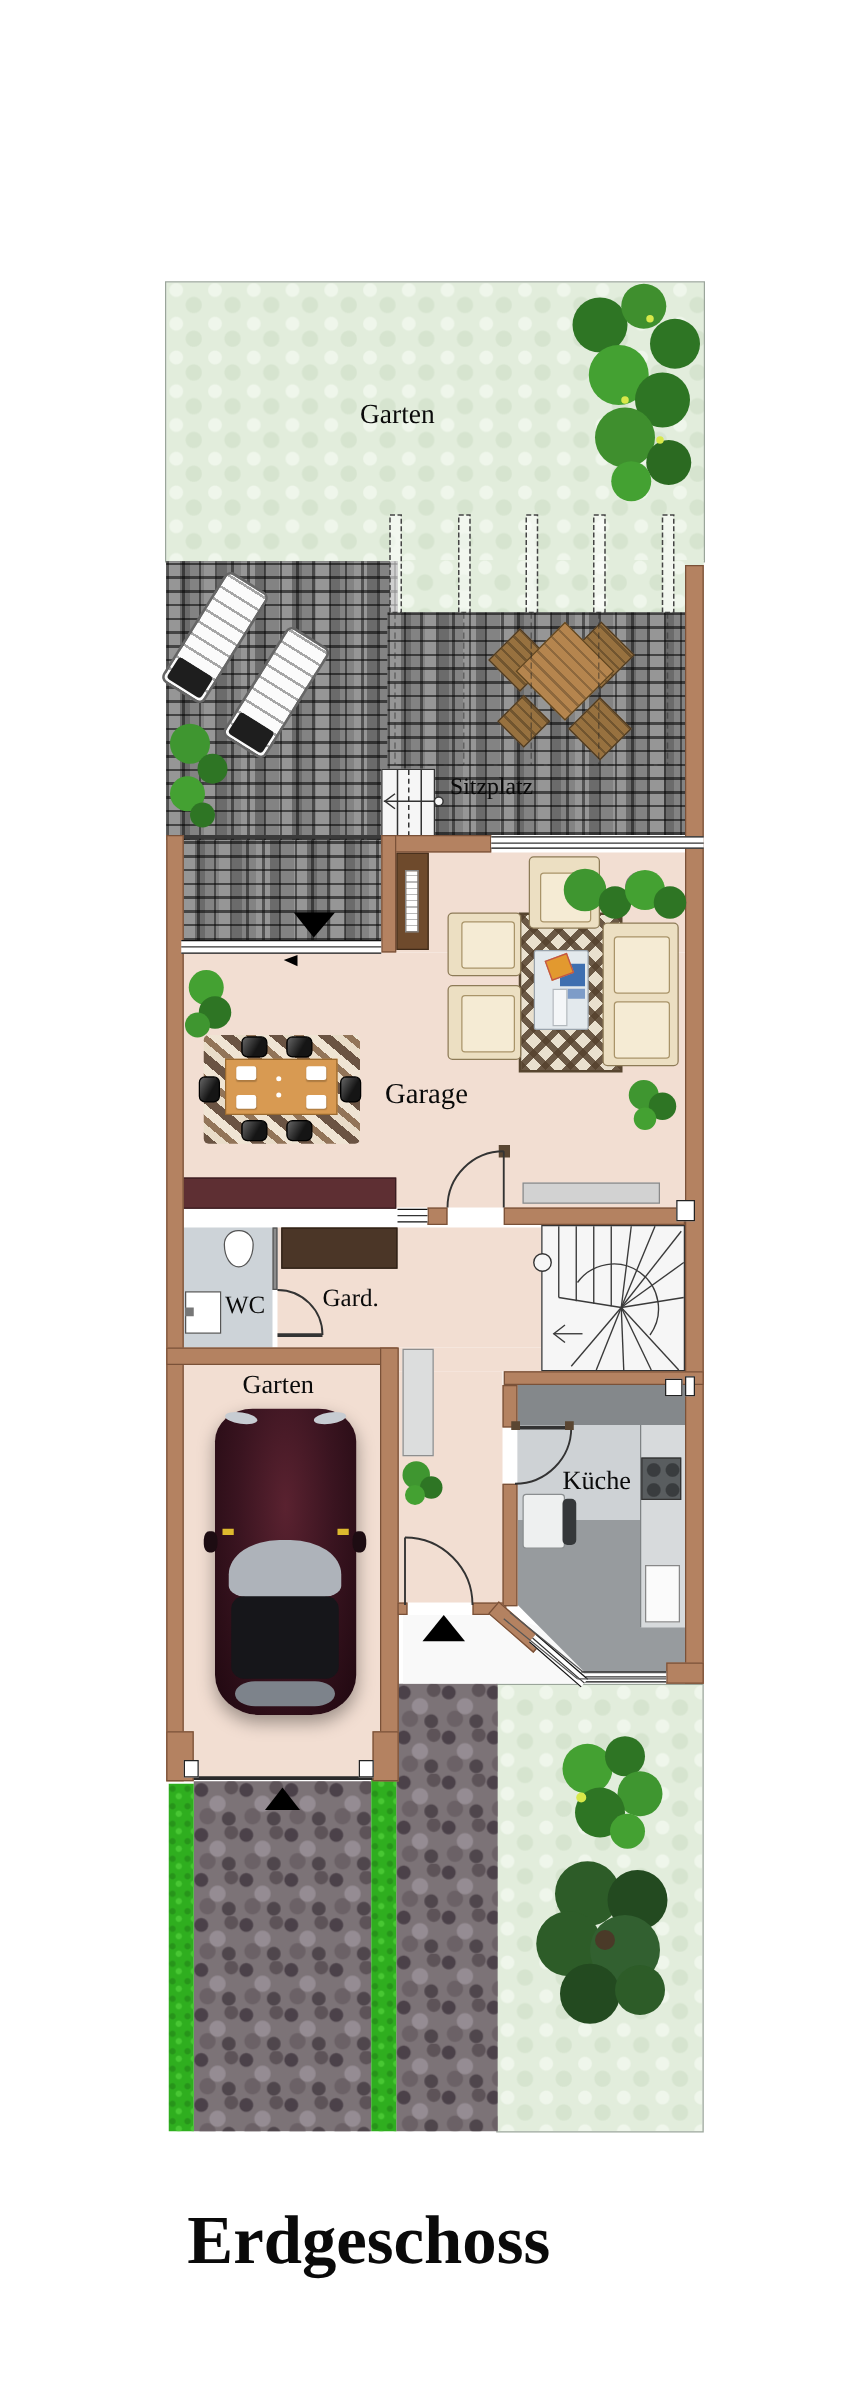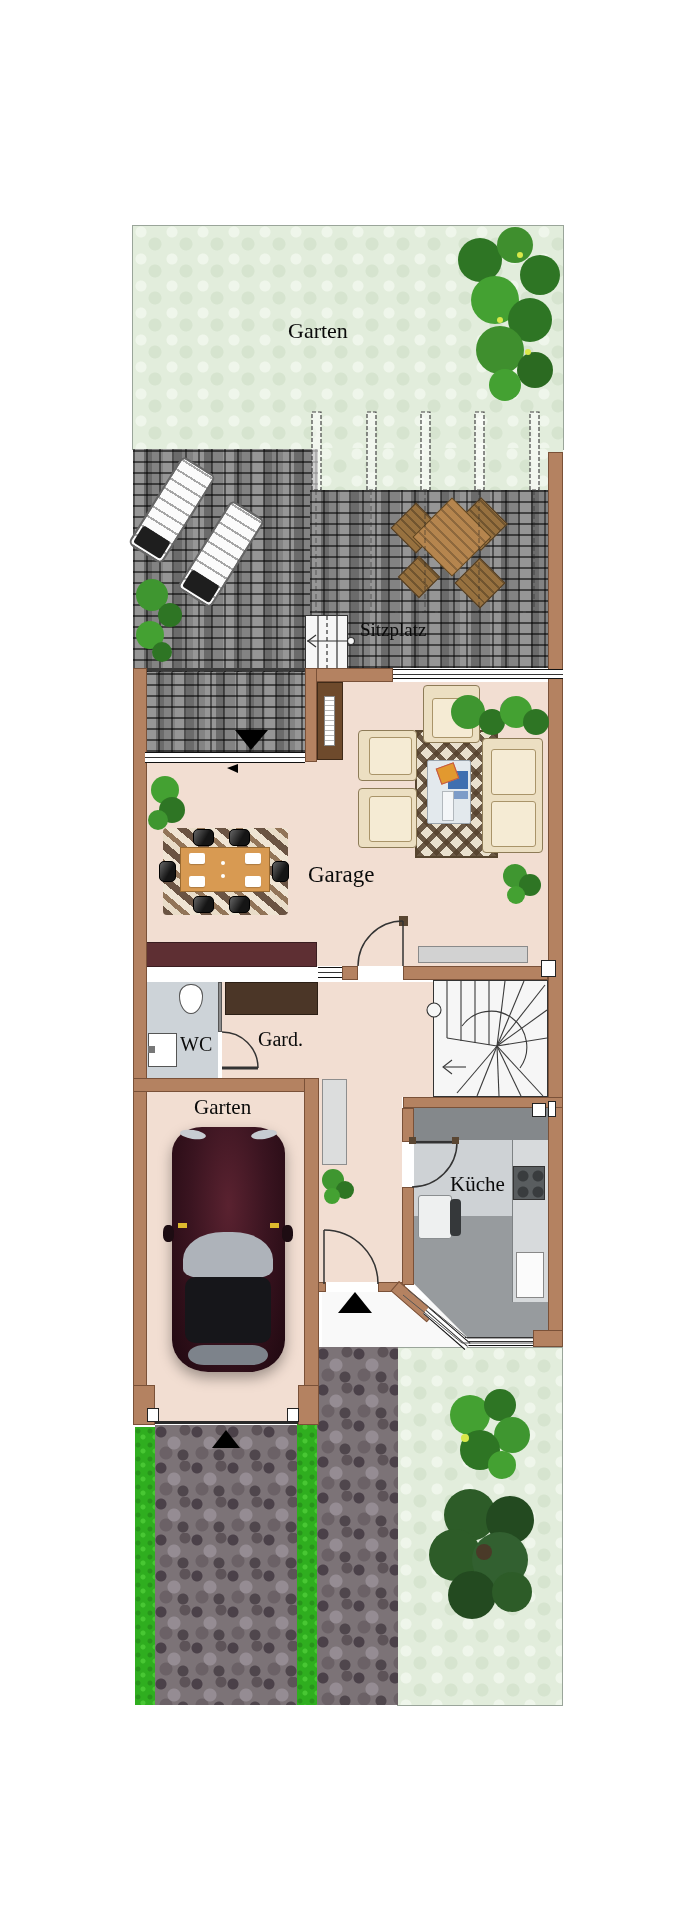--- a/index.html
+++ b/index.html
@@ -200,20 +200,21 @@
   <div class="abs niche" style="left:287px;top:1408px;width:12px;height:14px;"></div>
   <div class="abs" style="left:399px;top:916px;width:9px;height:10px;background:#5a4632;"></div>
 
   <div class="lbl" style="left:288px;top:320px;font-size:22px;">Garten</div>
   <div class="lbl" style="left:360px;top:620px;font-size:19px;">Sitzplatz</div>
   <div class="lbl" style="left:308px;top:863px;font-size:23px;">Garage</div>
   <div class="lbl" style="left:180px;top:1034px;font-size:20px;">WC</div>
   <div class="lbl" style="left:258px;top:1029px;font-size:20px;">Gard.</div>
   <div class="lbl" style="left:194px;top:1097px;font-size:21px;">Garten</div>
   <div class="lbl" style="left:450px;top:1174px;font-size:21px;">Küche</div>
+  <div class="lbl" style="left:130px;top:1764px;width:330px;text-align:center;font-size:55px;font-weight:bold;">Erdgeschoss</div>
 
   <svg width="683" height="1920" viewBox="0 0 683 1920">
 
     <g stroke="#444" stroke-width="1.2" fill="rgba(255,255,255,0.55)" stroke-dasharray="4 2">
       <rect x="312" y="412" width="9" height="78"></rect>
         <rect x="367" y="412" width="9" height="78"></rect>
       <rect x="421" y="412" width="9" height="78"></rect>
         <rect x="475" y="412" width="9" height="78"></rect>
       <rect x="530" y="412" width="9" height="78"></rect>
     </g>

